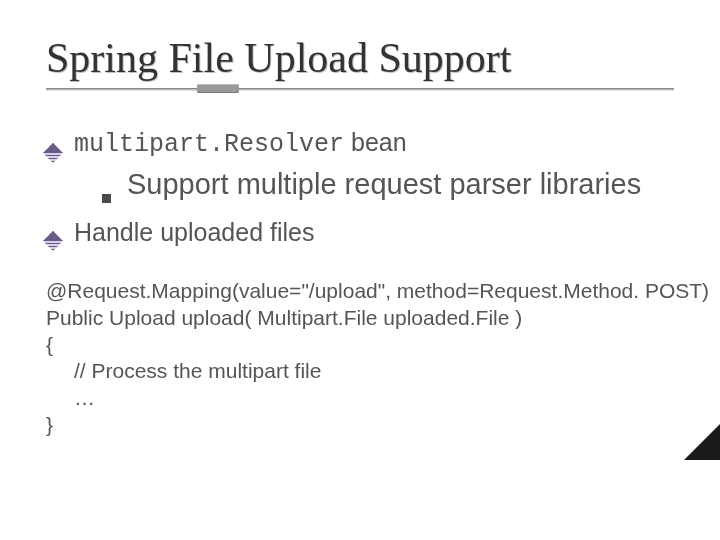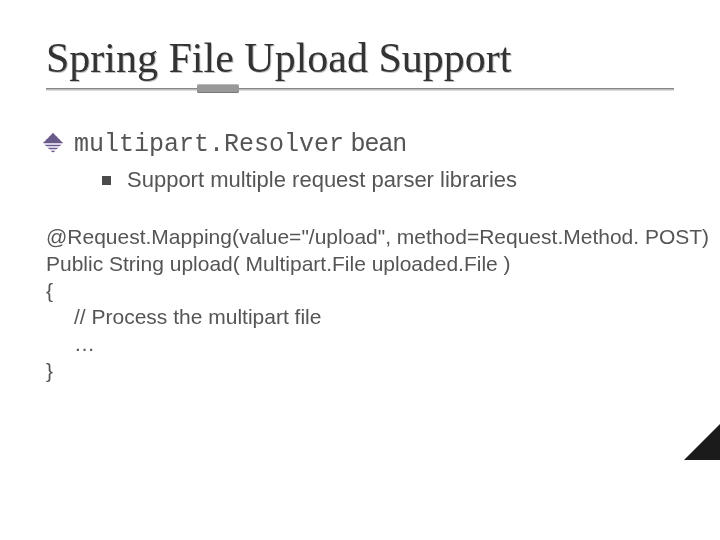--- a/index.html
+++ b/index.html
@@ -47,35 +47,35 @@
     height: 9px;
     background: #999;
     border-radius: 2px;
     box-shadow: inset 0 1px 0 #bbb, inset 0 -1px 0 #777;
   }
   .content {
     margin-top: 36px;
   }
   .row {
     display: flex;
-    align-items: flex-start;
+    align-items: flex-end;
     line-height: 1.25;
   }
   .b1 {
     margin-left: 0;
     margin-top: 2px;
     margin-bottom: 4px;
     font-size: 25px;
   }
   .b1 .txt { padding-top: 0px; }
   .b2 {
     margin-left: 56px;
     margin-top: 6px;
     margin-bottom: 14px;
-    font-size: 22px;
+    font-size: 29px;
   }
   .diamond {
     width: 14px;
     height: 14px;
     flex: 0 0 14px;
     margin-right: 14px;
     margin-top: 9px;
     position: relative;
   }
   .diamond::before {
@@ -134,25 +134,29 @@
       <span class="txt">
         <span class="mono">multipart.Resolver</span><span> bean</span>
       </span>
     </div>
 
     <div class="row b2">
       <span class="square"></span>
       <span class="txt">Support multiple request parser libraries</span>
     </div>
 
+    <div class="row b1">
+      <span class="diamond"></span>
+      <span class="txt">Handle uploaded files</span>
+    </div>
 
 
     <div class="codeblock">
       <div class="line">@Request.Mapping(value="/upload", method=Request.Method. POST)</div>
-      <div class="line">Public String upload( Multipart.File uploaded.File )</div>
+      <div class="line">Public Upload upload( Multipart.File uploaded.File )</div>
       <div class="line">{</div>
       <div class="line indent1">// Process the multipart file</div>
       <div class="line indent1">…</div>
       <div class="line">}</div>
     </div>
 
   </div>
 
   <div class="corner"></div>
 </div>

